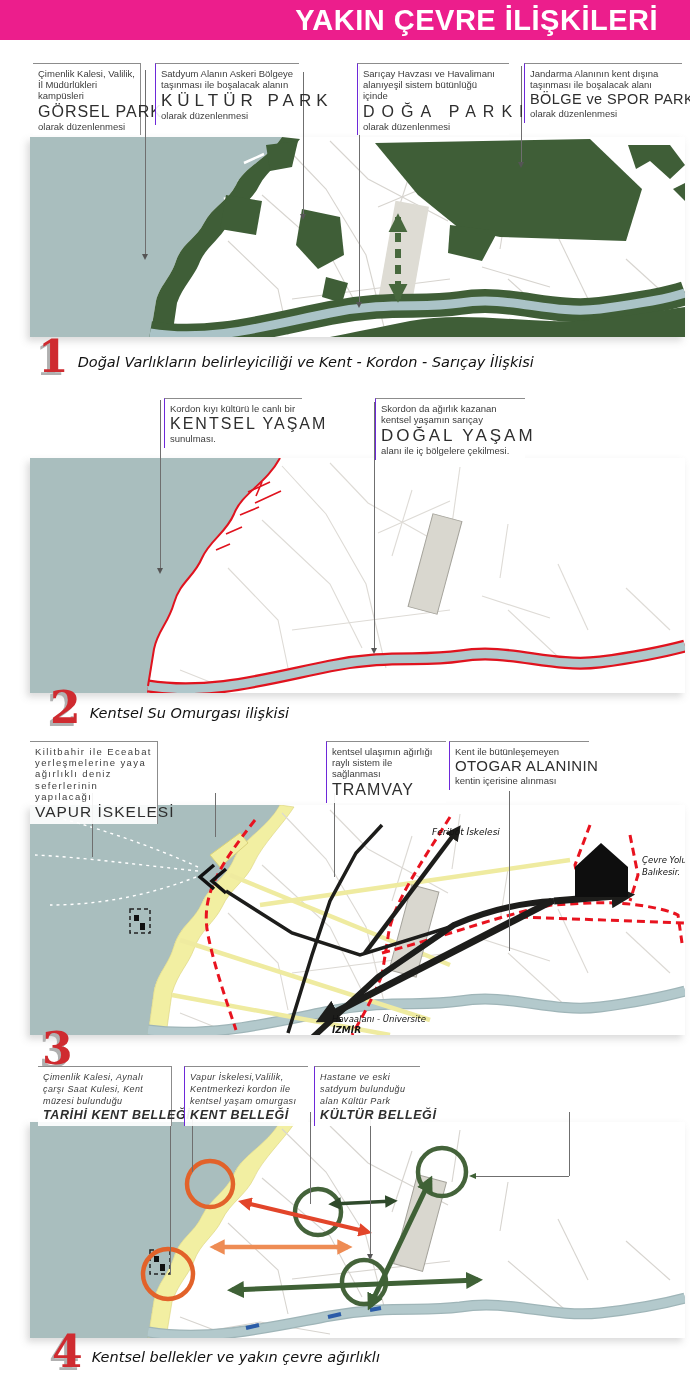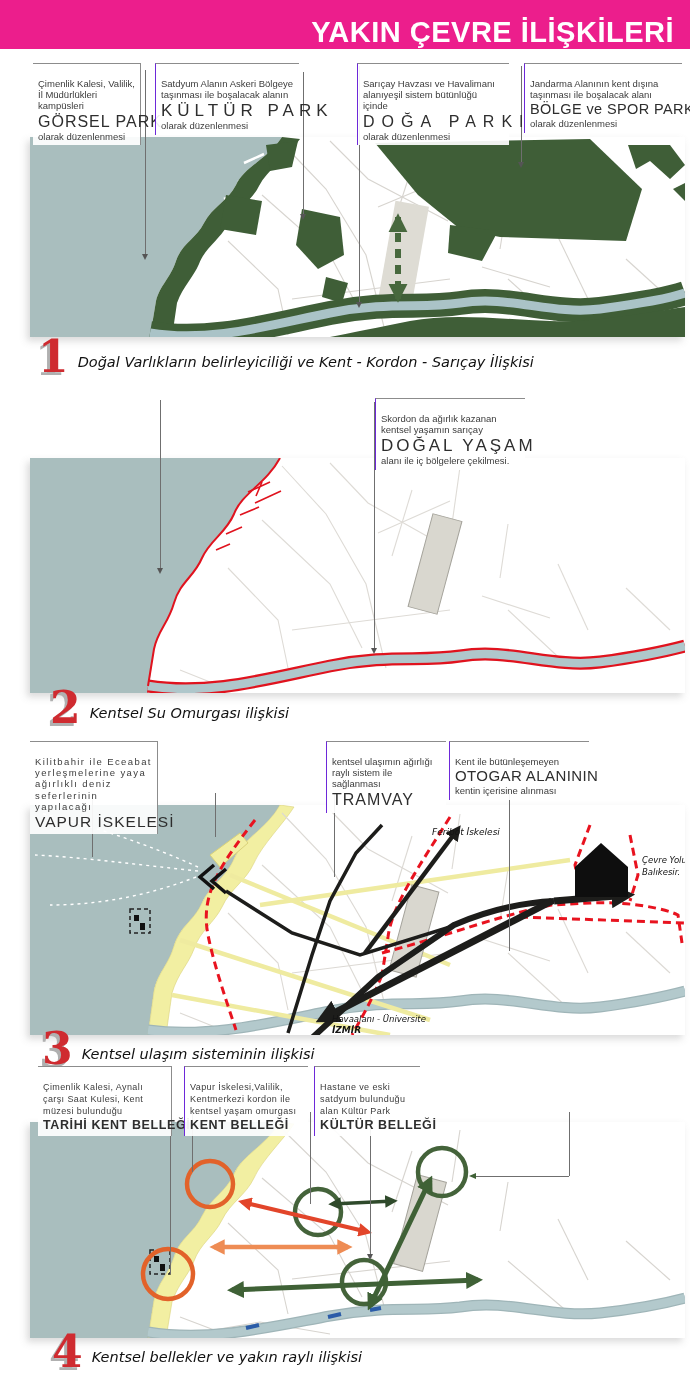--- a/index.html
+++ b/index.html
@@ -1,32 +1,32 @@
 <!DOCTYPE html>
 <html><head>
 <meta charset="utf-8">
 <style>
   html,body{margin:0;padding:0;background:#fff}
   .board{position:relative;width:690px;height:1388px;background:#fff;overflow:hidden;
          font-family:"Liberation Sans",sans-serif}
   
-  .hdr{position:absolute;left:0;top:0;width:690px;height:49px;display:flex;align-items:flex-end;
-       justify-content:flex-end;padding-right:16px;box-sizing:border-box}
+  .hdr{position:absolute;left:0;top:0;width:690px;height:40px;display:flex;align-items:center;
+       justify-content:flex-end;padding-right:32px;box-sizing:border-box}
   .hdr h1{margin:0;color:#fff;font-size:29px;font-weight:700;letter-spacing:.5px;
           font-family:"Liberation Sans",sans-serif}
   
-  .co{position:absolute;background:rgba(255,255,255,.92);padding:14px 5px 3px;color:#3c3c3c;z-index:6;box-sizing:border-box}
+  .co{position:absolute;background:rgba(255,255,255,.92);padding:4px 5px 3px;color:#3c3c3c;z-index:6;box-sizing:border-box}
   .co .pre{font-size:9.5px;line-height:1.18}
   .co .ttl{font-size:16px;line-height:1.12;margin:1px 0;white-space:nowrap;color:#2e2e2e}
   .co .post{font-size:9.5px;line-height:1.15}
   .c-bt{border-top:1px solid #8c8c8c}
   .c-bl{border-left:1px solid #6d28d9}
   .c-br{border-right:1px solid #8c8c8c}
   .lsp{letter-spacing:1.4px}
-  .hand{}
+  .hand{font-style:italic}
   .hand .pre{font-size:9px;letter-spacing:.4px;line-height:1.35}
   .hand .ttl{font-size:12.5px;font-weight:700;letter-spacing:.6px}
   
   .leader{position:absolute;width:1px;background:#6f6f6f;z-index:5}
   .leader.arr::after{content:"";position:absolute;left:-3px;bottom:-5px;
       border:3px solid transparent;border-top:6px solid #555}
   .leader-h{position:absolute;height:1px;background:#6f6f6f;z-index:5}
   .leader-h.arrL::before{content:"";position:absolute;left:-6px;top:-3px;
       border:3px solid transparent;border-right:7px solid #3f6136}
   
@@ -119,20 +119,25 @@
       <path fill="#3F5E37" d="M300,200 L655,200 L655,170 C600,178 560,186 520,184 C470,182 420,176 380,184 C350,190 320,196 300,200 Z"></path>
       <line x1="368" y1="80" x2="368" y2="162" stroke="#47683D" stroke-width="6" stroke-dasharray="9 7" marker-start="url(#mg1)" marker-end="url(#mg1)"></line>
     </svg>
   </div>
 
   <div class="caption" style="left:38px;top:341px">
     <div class="num">1</div>
     <div class="ctext">Doğal Varlıkların belirleyiciliği ve Kent - Kordon - Sarıçay İlişkisi</div>
   </div>
 
+  <div class="co c-bt c-bl" style="left:164px;top:398px;width:138px">
+    <div class="pre">Kordon kıyı kültürü le canlı bir</div>
+    <div class="ttl" style="font-size:16px;letter-spacing:2px">KENTSEL YAŞAM</div>
+    <div class="post">sunulması.</div>
+  </div>
   <div class="co c-bt c-bl" style="left:375px;top:398px;width:150px">
     <div class="pre">Skordon da ağırlık kazanan kentsel yaşamın sarıçay</div>
     <div class="ttl" style="font-size:17px;letter-spacing:3px">DOĞAL YAŞAM</div>
     <div class="post">alanı ile iç bölgelere çekilmesi.</div>
   </div>
 
   <div class="leader arr" style="left:160px;top:400px;height:172px"></div>
   <div class="leader arr" style="left:374px;top:402px;height:250px"></div>
 
   <div class="map" style="top:458px">
@@ -267,21 +272,20 @@
       <text x="402" y="30" font-size="9">Feribot İskelesi</text>
       <text x="612" y="58" font-size="8.5">Çevre Yolu</text>
       <text x="612" y="70" font-size="8.5">Balıkesir.</text>
       <text x="302" y="217" font-size="8.5">Havaalanı - Üniversite</text>
       <text x="302" y="228" font-size="9" font-weight="bold">İZMİR</text>
     </svg>
   </div>
 
   <div class="caption" style="left:42px;top:1033px">
     <div class="num">3</div>
-    <div class="ctext">Kentsel ulaşım sisteminin ilişkisi</div>
   </div>
 
   <div class="co hand c-bt c-br" style="left:38px;top:1066px;width:134px">
     <div class="pre">Çimenlik Kalesi, Aynalı çarşı Saat Kulesi, Kent müzesi bulunduğu</div>
     <div class="ttl">TARİHİ KENT BELLEĞİ</div>
   </div>
   <div class="co hand c-bt c-bl" style="left:184px;top:1066px;width:124px">
     <div class="pre">Vapur İskelesi,Valilik, Kentmerkezi kordon ile kentsel yaşam omurgası</div>
     <div class="ttl">KENT BELLEĞİ</div>
   </div>
@@ -355,16 +359,16 @@
         <line x1="302" y1="82" x2="364" y2="79" stroke="#2F4A2B" stroke-width="3.5" marker-start="url(#mDg4)" marker-end="url(#mDg4)"></line>
         <line x1="184" y1="125" x2="318" y2="125" stroke="#EE8C54" stroke-width="4.5" marker-start="url(#mOr4)" marker-end="url(#mOr4)"></line>
         <line x1="202" y1="168" x2="448" y2="158" stroke="#3F6136" stroke-width="5" marker-start="url(#mGr4)" marker-end="url(#mGr4)"></line>
         <line x1="400" y1="58" x2="340" y2="184" stroke="#3F6136" stroke-width="5" marker-start="url(#mGr4)" marker-end="url(#mGr4)"></line>
       </g>
     </svg>
   </div>
 
   <div class="caption" style="left:52px;top:1336px">
     <div class="num">4</div>
-    <div class="ctext">Kentsel bellekler ve yakın raylı ilişkisi</div>
+    <div class="ctext">Kentsel bellekler ve yakın çevre ağırlıklı</div>
   </div>
 
 </div>
 
 </body></html>

